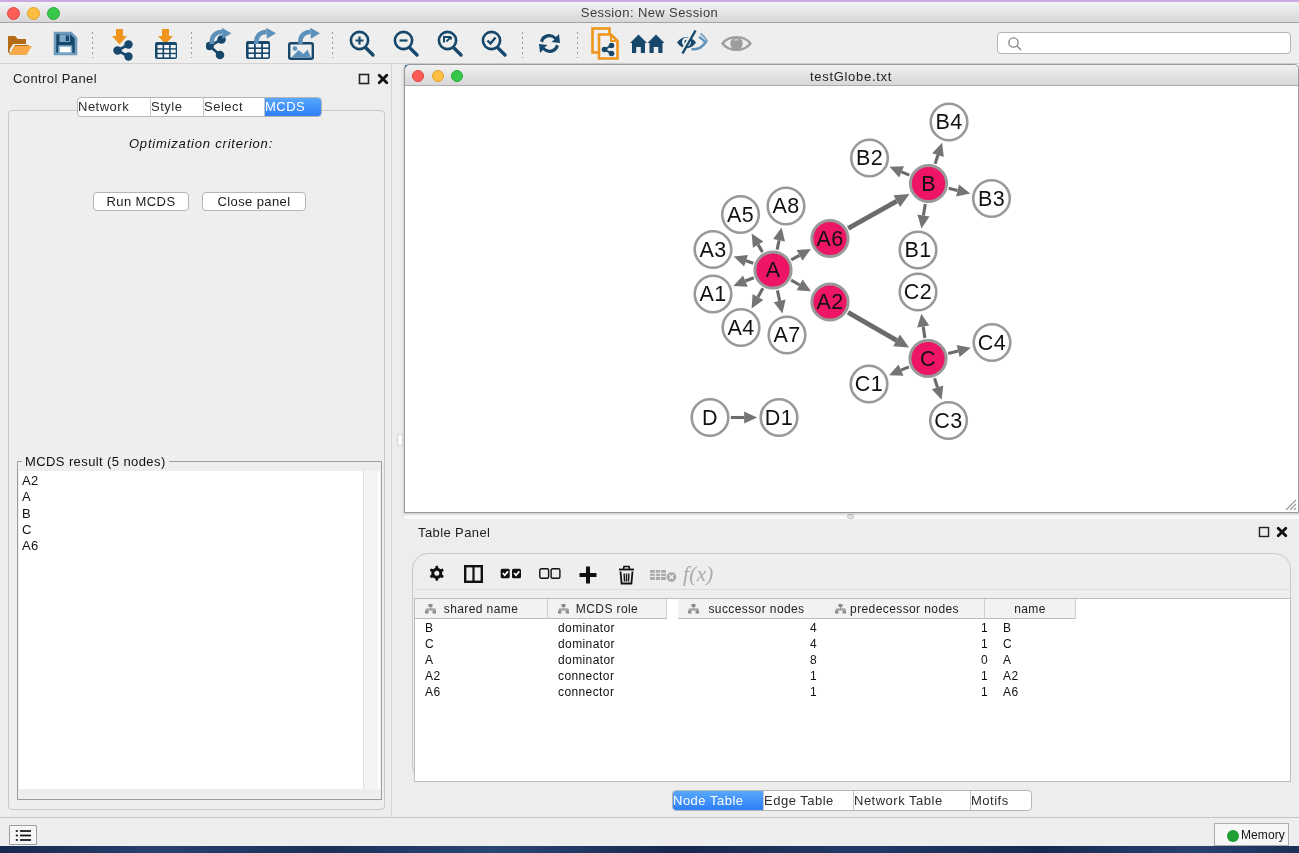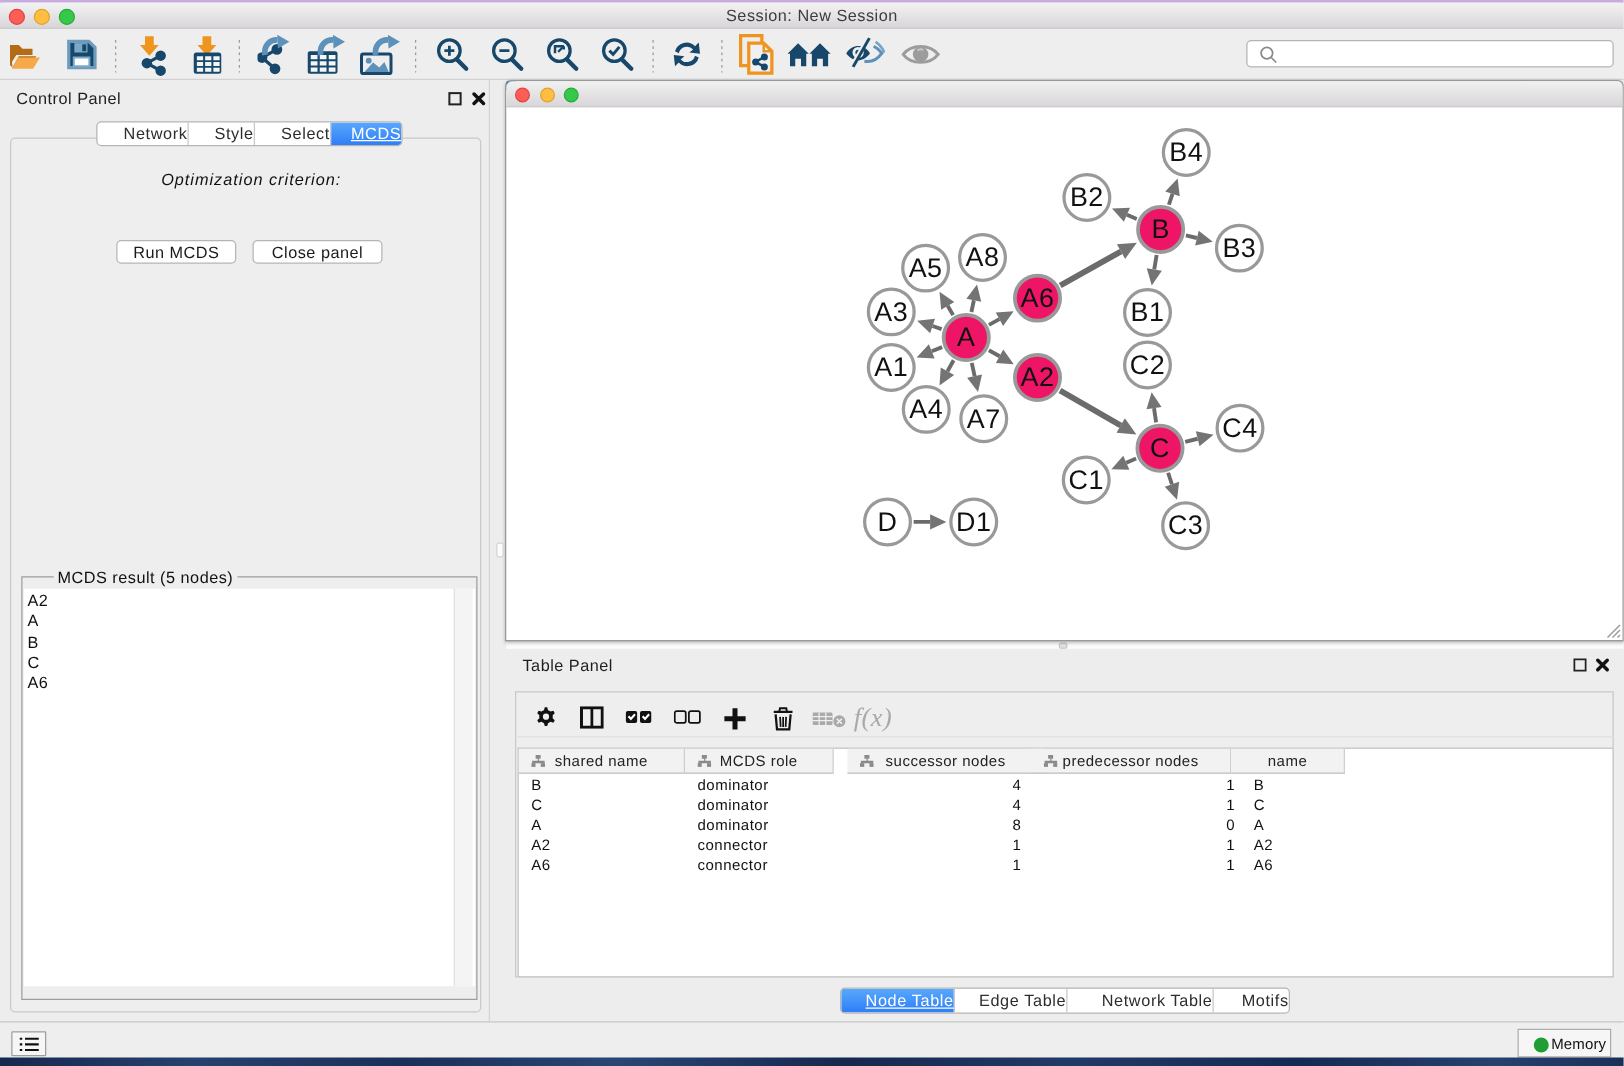--- a/index.html
+++ b/index.html
@@ -28,56 +28,56 @@
   background-image:linear-gradient(#9a9a9a 2px, transparent 2px); background-size:1px 5px; }
 #searchbox { position:absolute; left:997px; top:9px; width:294px; height:22px; background:#fff; border:1px solid #b3b3b3; border-radius:4px; }
 
 
 #cpanel { left:0; top:64px; width:392px; height:753px; background:#ededed; border-right:1px solid #d5d5d5; }
 #cp-title { position:absolute; left:13px; top:7px; font-size:13px; color:#1e1e1e; }
 #cp-box { position:absolute; left:8px; top:46px; width:377px; height:700px; background:#eeeeee; border:1px solid #c9c9c9; border-radius:4px; }
 
 
 .seg { position:absolute; display:flex; border:1px solid #b5b5b5; border-radius:4px; background:#fff; overflow:hidden; }
-.seg > div { font-size:13px; letter-spacing:0.5px; color:#2d2d2d; text-align:right; line-height:18px; border-right:1px solid #c8c8c8; }
+.seg > div { font-size:13px; letter-spacing:0.5px; color:#2d2d2d; text-align:left; line-height:18px; border-right:1px solid #c8c8c8; }
 .seg > div:last-child { border-right:none; }
-.seg > div.sel { background:linear-gradient(#58a8fc,#2e7ef7); color:#fff;text-decoration:underline; }
+.seg > div.sel { background:linear-gradient(#58a8fc,#2e7ef7); color:#fff; }
 #cp-tabs { left:77px; top:33px; height:20px; }
 #cp-tabs > div:nth-child(1){ width:73px; }
 #cp-tabs > div:nth-child(2){ width:53px; }
 #cp-tabs > div:nth-child(3){ width:61px; }
 #cp-tabs > div:nth-child(4){ width:56px; }
 
 #opt-label { position:absolute; left:9px; top:72px; width:384px; text-align:center; font-size:13px; letter-spacing:0.8px; color:#111;font-style:italic; }
 #dropdown { position:absolute; left:42px; top:94px; width:312px; height:20px; background:#fff; border:1px solid #b2b2b2; border-radius:4px; font-size:13px; letter-spacing:0.65px; color:#111; line-height:18px; padding-left:12px; }
 #dd-btn { position:absolute; right:-1px; top:-1px; width:17px; height:20px; border-radius:0 4px 4px 0; background:linear-gradient(#5aaafd,#2c7bf6); }
 .btn { position:absolute; height:19px; background:#fff; border:1px solid #b5b5b5; border-radius:4px; font-size:13px; color:#1b1b1b; text-align:center; line-height:17px; }
 #btn-run { left:93px; top:128px; width:96px; }
 #btn-close { left:202px; top:128px; width:104px; }
 
 
 #fieldset { position:absolute; left:17px; top:397px; width:365px; height:339px; border:1px solid #9d9d9d; }
-#fs-legend { position:absolute; left:4px; top:-8px; background:#eeeeee; padding:0 3px; font-size:13px; color:#111;margin-left:21px; }
+#fs-legend { position:absolute; left:4px; top:-8px; background:#eeeeee; padding:0 3px; font-size:13px; color:#111; }
 #fs-list { position:absolute; left:1px; top:9px; width:361px; height:318px; background:#fff; font-size:13px; color:#111; padding:2px 0 0 3px; line-height:16.3px; }
 #fs-scroll { position:absolute; right:2px; top:0px; width:15px; height:318px; background:#f4f4f4; border-left:1px solid #e0e0e0; }
 
 
 #desktop { left:405px; top:64px; width:894px; height:753px; background:#ededed; }
 #iframe { position:absolute; left:-1.5px; top:0px; width:895px; height:449px; background:#fff; border:1px solid #999; border-radius:5px 5px 0 0; box-shadow:0 1px 3px rgba(0,0,0,.25); }
 #if-title { position:absolute; left:0; top:0; width:100%; height:21px; background:linear-gradient(#f2f1f2,#d8d6d8); border-bottom:1px solid #acacac; border-radius:5px 5px 0 0; }
 #if-title .tl { width:12px; height:12px; top:4.5px; }
 #if-title .t1 { left:7px; background:#fc5d57; border:1px solid #e2443e; }
 #if-title .t2 { left:27px; background:#fdbe41; border:1px solid #e0a32c; }
 #if-title .t3 { left:46.5px; background:#35c84b; border:1px solid #27ab38; }
 #if-text { position:absolute; width:100%; top:3.5px; text-align:center; font-size:13px; letter-spacing:0.7px; color:#232323; }
 
 
 #tpanel { left:405px; top:520px; width:894px; height:297px; background:#ededed; }
 #tp-title { position:absolute; left:13px; top:5px; font-size:13px; color:#1e1e1e; }
-#tp-box { position:absolute; left:7px; top:33px; width:879px; height:229px; background:#eeeeee; border:1px solid #c9c9c9; border-radius:0; }
+#tp-box { position:absolute; left:7px; top:33px; width:879px; height:229px; background:#eeeeee; border:1px solid #c9c9c9; border-radius:16px; }
 #tp-toolbar { position:absolute; left:0px; top:0px; width:100%; height:40px; }
 #tp-table { position:absolute; left:1px; top:44px; width:877px; height:184px; background:#fff; border:1px solid #bdbdbd; font-size:12px; letter-spacing:0.4px; }
 .th { position:absolute; top:0; height:20px; background:#f2f2f2; border-right:1px solid #cfcfcf; border-bottom:1px solid #bdbdbd; text-align:center; line-height:20px; color:#222; }
 .row { position:absolute; left:0; width:100%; height:16px; line-height:16px; color:#111; }
 .cell { position:absolute; top:0; }
 #tp-tabs { left:267px; top:270px; height:21px; }
 #tp-tabs > div { line-height:19px; }
 #tp-tabs > div:nth-child(1){ width:91px; }
 #tp-tabs > div:nth-child(2){ width:90px; }
 #tp-tabs > div:nth-child(3){ width:117px; }
@@ -272,20 +272,21 @@
   <div style="position:absolute;left:0;top:449px;width:894px;height:6px;background:#fbfbfb;"></div>
   <div style="position:absolute;left:442px;top:449.5px;width:7px;height:5px;background:#e2e2e2;border:1px solid #c9c9c9;border-radius:2px;"></div>
   <div id="iframe">
     <svg style="position:absolute;left:0;top:0" width="8" height="8" viewBox="0 0 8 8">
         <path d="M0 0 L8 0 L0 8 Z" fill="#3a6fb5" opacity="0.85"></path>
       </svg>
     <div id="if-title">
       <div class="tl t1"></div>
         <div class="tl t2"></div>
         <div class="tl t3"></div>
+      <div id="if-text">testGlobe.txt</div>
     </div>
     <svg style="position:absolute;right:1px;bottom:1px" width="13" height="13" viewBox="0 0 13 13">
         <g stroke="#9a9a9a" stroke-width="1.2" fill="none">
           <path d="M12 2 L2 12"></path>
           <path d="M12 6 L6 12"></path>
           <path d="M12 10 L10 12"></path>
         </g>
       </svg>
     <svg id="graph" width="892" height="421" viewBox="0 0 892 421" style="position:absolute;left:1.5px;top:24px;">
 <line x1="356.5" y1="163.1" x2="352.1" y2="155.6" stroke="#6b6b6b" stroke-width="3.1"></line>

